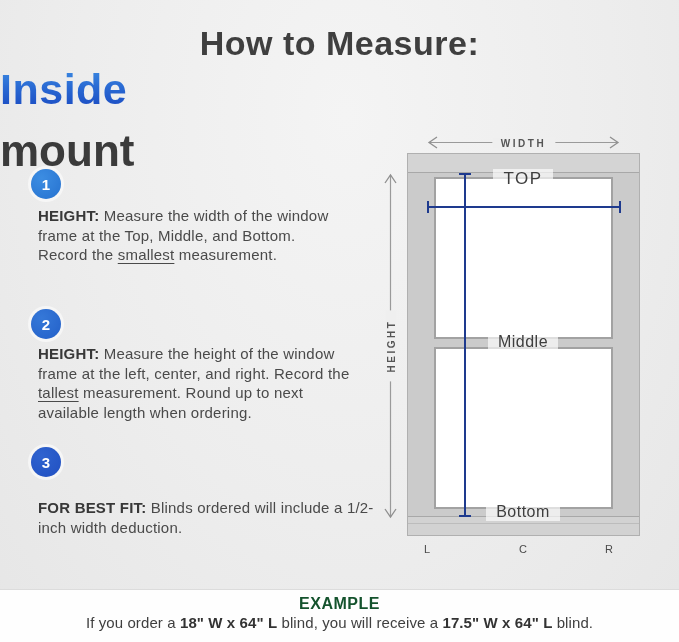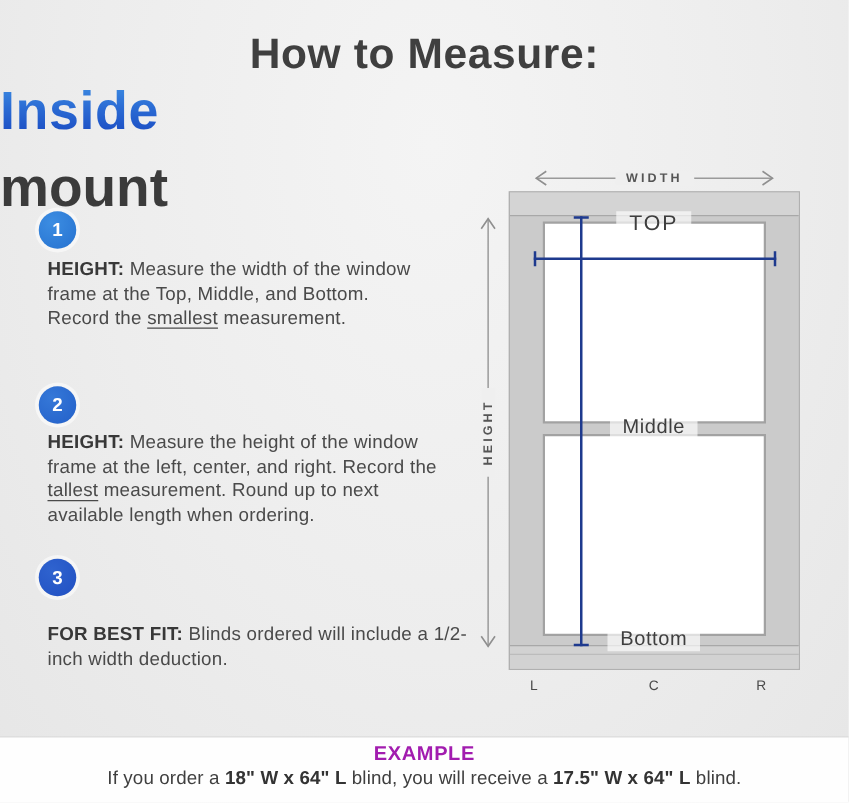--- a/index.html
+++ b/index.html
@@ -101,21 +101,21 @@
   .lcr{position:absolute;top:543px;font-size:11px;color:#4a4a4a;font-weight:500;}
   #label-l{left:424px;}
   #label-c{left:519px;}
   #label-r{left:605px;}
 
   
   #example-band{
     position:absolute;left:0;top:590px;width:679px;height:52px;background:#fefefe;
     text-align:center;box-shadow:0 -1px 0 #dcdcdc;
   }
-  #example-heading{margin-top:5px;font-size:16px;font-weight:700;letter-spacing:.5px;color:#a21caf;}
+  #example-heading{margin-top:5px;font-size:16px;font-weight:700;letter-spacing:.5px;color:#14532d;}
   #example-text{margin-top:1px;font-size:15px;color:#3f3f3f;letter-spacing:.1px;}
   #example-text b{color:#333;}
 </style>
 </head>
 <body>
 
 <div id="canvas">
 
   <div class="title-wrap">
     <div class="title-line1">How to Measure:</div>

